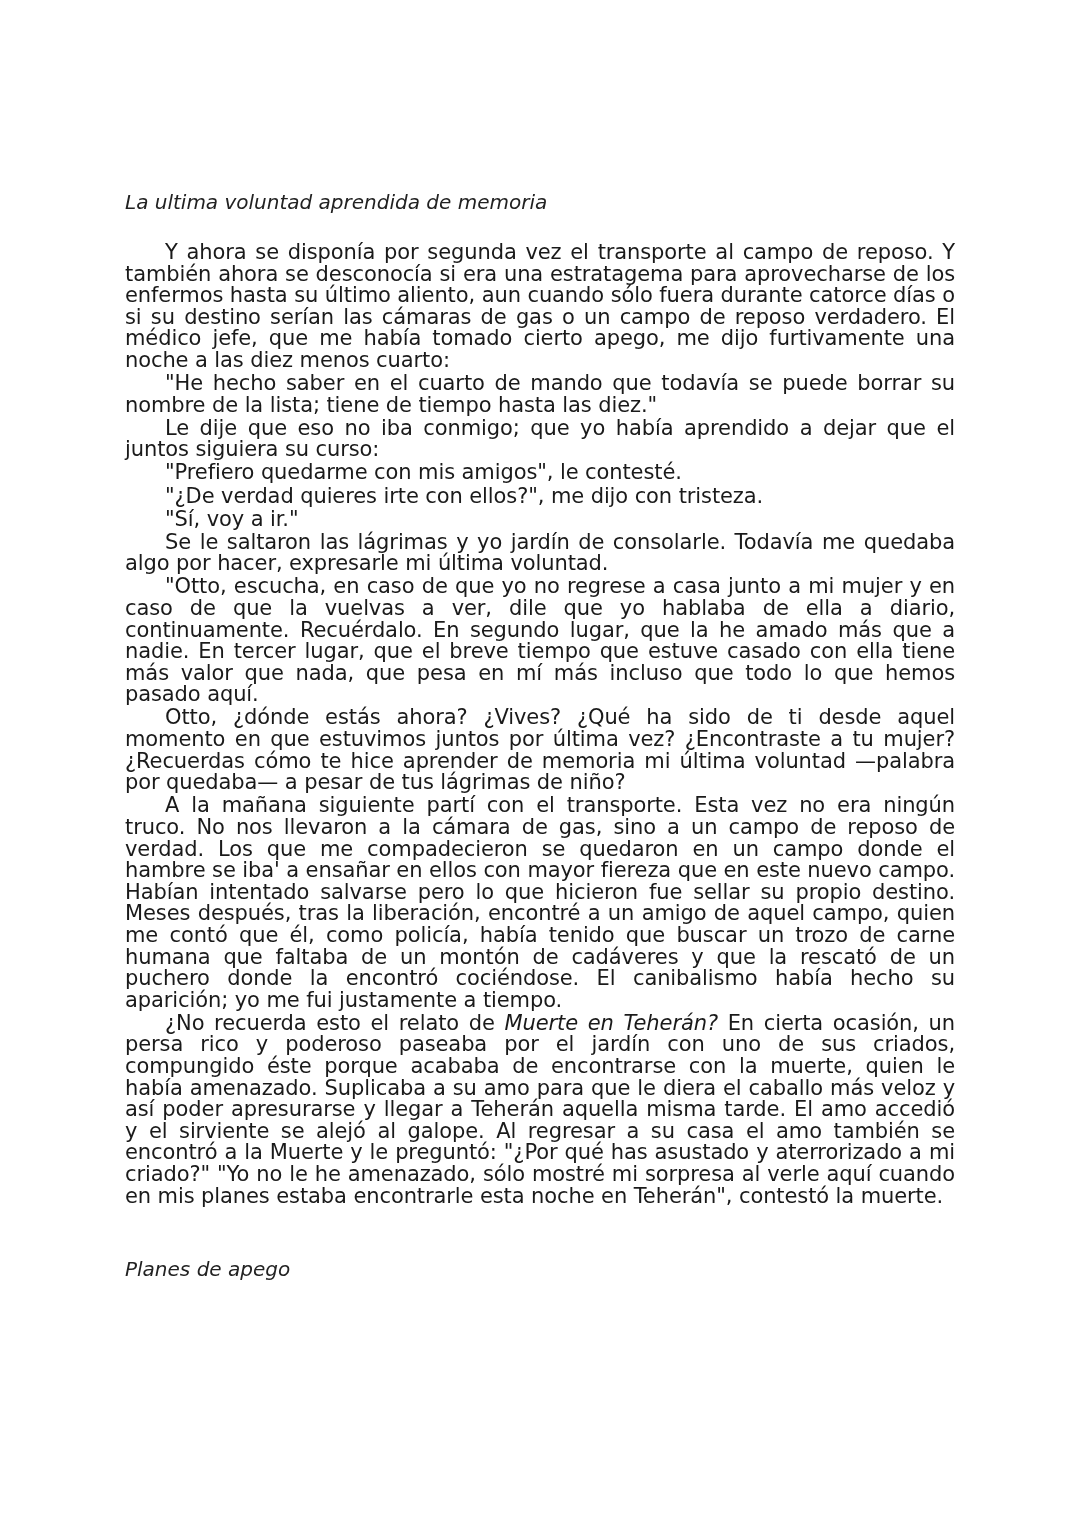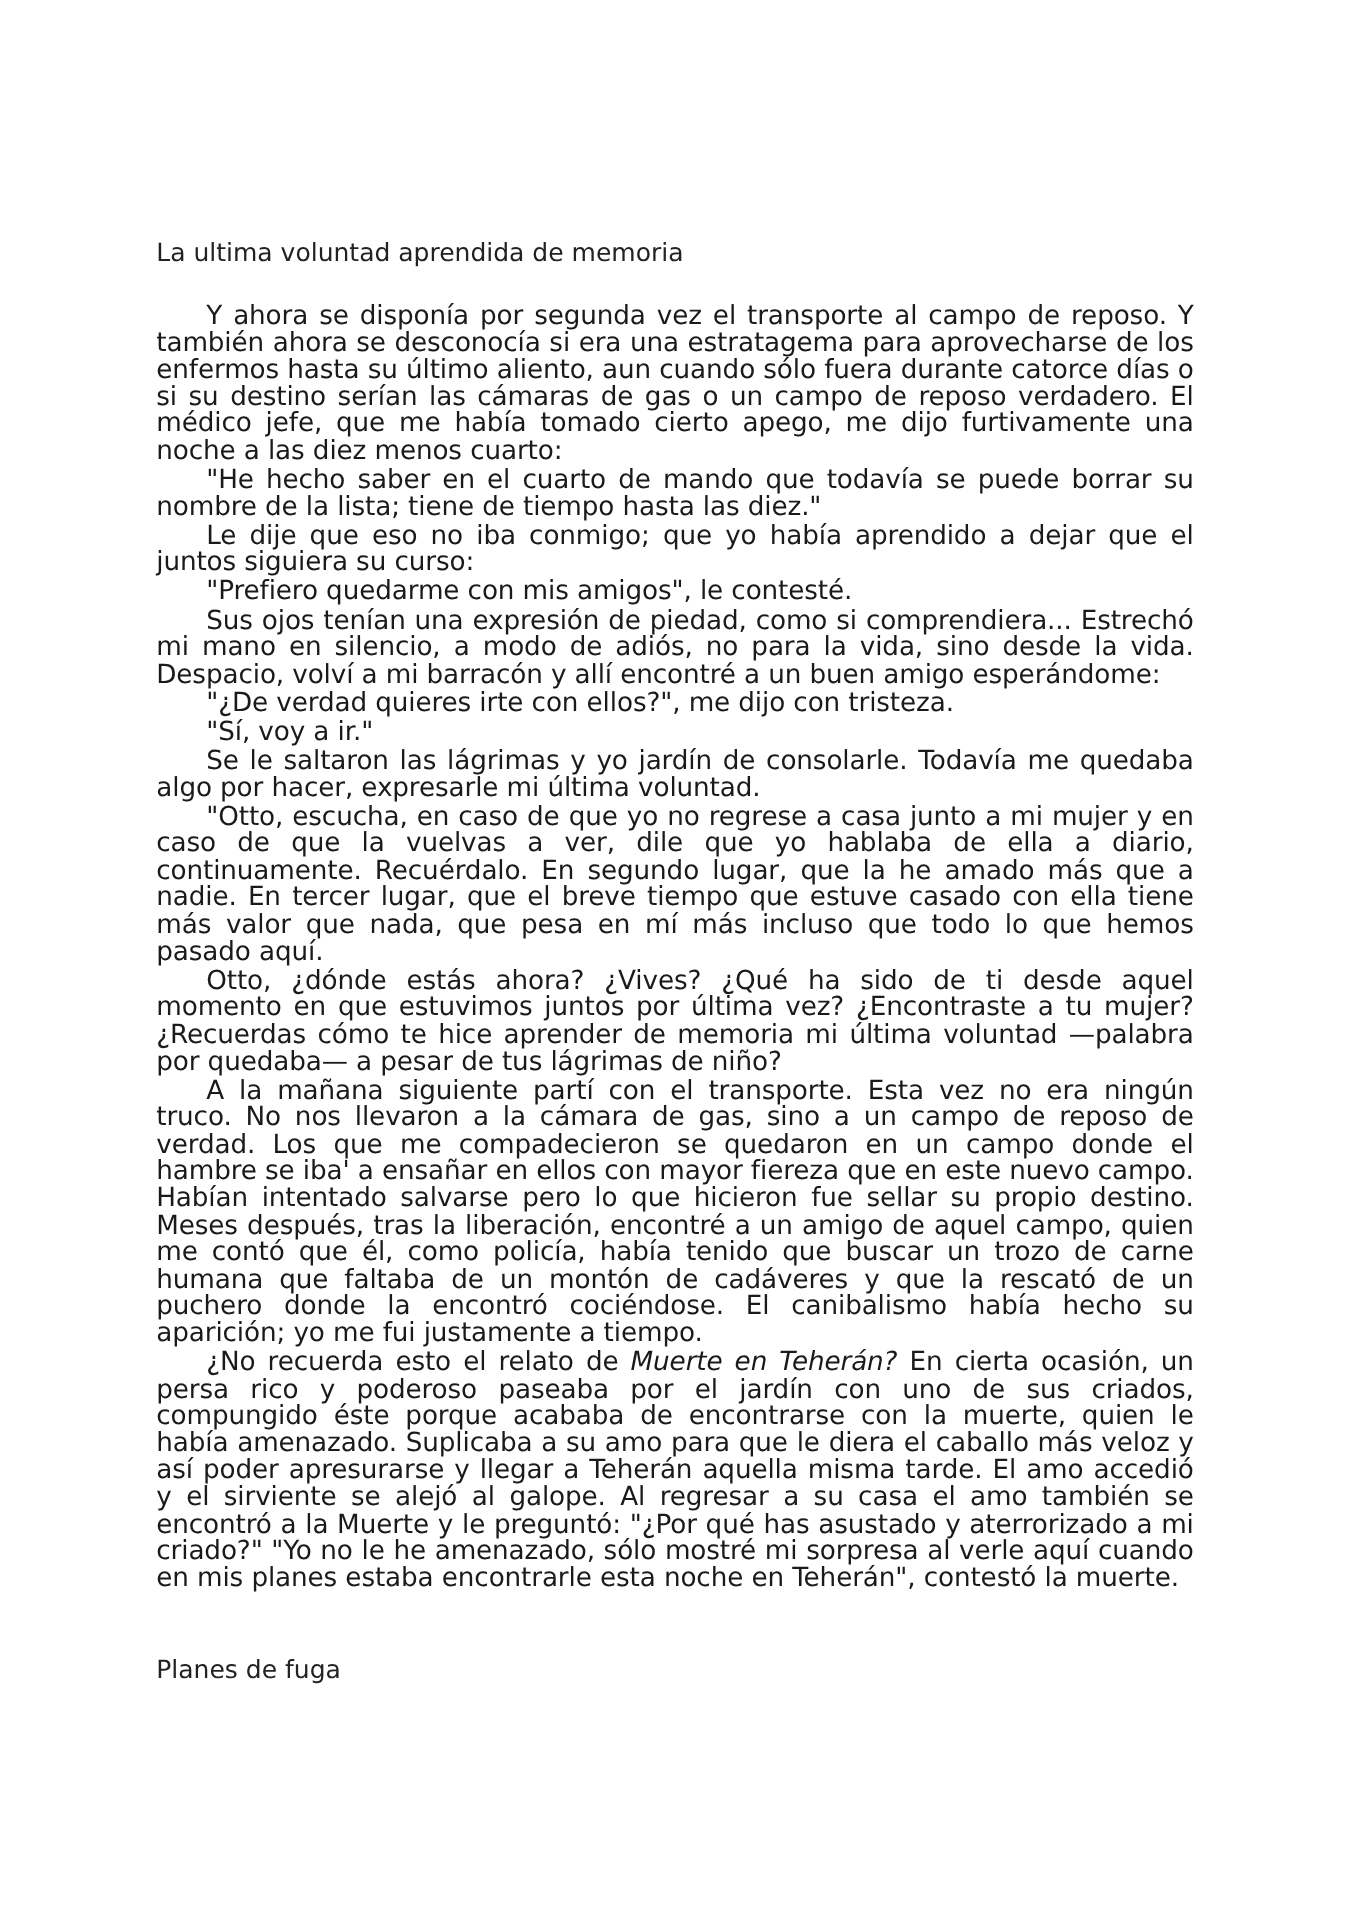--- a/index.html
+++ b/index.html
@@ -6,20 +6,21 @@
   body { width: 1080px; height: 1528px; position: relative; overflow: hidden; }
   .page {
     position: absolute;
     left: 125px;
     top: 187px;
     width: 830px;
     color: #1a1a1a;
     font-family: "DejaVu Sans", sans-serif;
   }
   .heading {
+    font-style: italic;
     font-size: 20px;
     line-height: 30px;
     margin: 0;
     font-weight: normal;
     color: #222;
   }
   .heading.first { margin-bottom: 25px; }
   .heading.second { margin-top: 47px; margin-bottom: 25px; }
   .para {
     font-size: 21px;
@@ -34,23 +35,22 @@
 </head>
 <body>
 
 <div class="page">
   <h2 class="heading first">La ultima voluntad aprendida de memoria</h2>
 
   <p class="para">Y ahora se disponía por segunda vez el transporte al campo de reposo. Y también ahora se desconocía si era una estratagema para aprovecharse de los enfermos hasta su último aliento, aun cuando sólo fuera durante catorce días o si su destino serían las cámaras de gas o un campo de reposo verdadero. El médico jefe, que me había tomado cierto apego, me dijo furtivamente una noche a las diez menos cuarto:</p>
   <p class="para">"He hecho saber en el cuarto de mando que todavía se puede borrar su nombre de la lista; tiene de tiempo hasta las diez."</p>
   <p class="para">Le dije que eso no iba conmigo; que yo había aprendido a dejar que el juntos siguiera su curso:</p>
   <p class="para">"Prefiero quedarme con mis amigos", le contesté.</p>
-  <p class="para">Sus ojos tenían una expresión de piedad, como si comprendiera... Estrechó mi mano en silencio, a modo de adiós, no para la vida, sino desde la vida. Despacio, volví a mi barracón y allí encontré a un buen amigo esperándome:</p>
   <p class="para">"¿De verdad quieres irte con ellos?", me dijo con tristeza.</p>
   <p class="para">"Sí, voy a ir."</p>
   <p class="para">Se le saltaron las lágrimas y yo jardín de consolarle. Todavía me quedaba algo por hacer, expresarle mi última voluntad.</p>
   <p class="para">"Otto, escucha, en caso de que yo no regrese a casa junto a mi mujer y en caso de que la vuelvas a ver, dile que yo hablaba de ella a diario, continuamente. Recuérdalo. En segundo lugar, que la he amado más que a nadie. En tercer lugar, que el breve tiempo que estuve casado con ella tiene más valor que nada, que pesa en mí más incluso que todo lo que hemos pasado aquí.</p>
   <p class="para">Otto, ¿dónde estás ahora? ¿Vives? ¿Qué ha sido de ti desde aquel momento en que estuvimos juntos por última vez? ¿Encontraste a tu mujer? ¿Recuerdas cómo te hice aprender de memoria mi última voluntad —palabra por quedaba— a pesar de tus lágrimas de niño?</p>
   <p class="para">A la mañana siguiente partí con el transporte. Esta vez no era ningún truco. No nos llevaron a la cámara de gas, sino a un campo de reposo de verdad. Los que me compadecieron se quedaron en un campo donde el hambre se iba' a ensañar en ellos con mayor fiereza que en este nuevo campo. Habían intentado salvarse pero lo que hicieron fue sellar su propio destino. Meses después, tras la liberación, encontré a un amigo de aquel campo, quien me contó que él, como policía, había tenido que buscar un trozo de carne humana que faltaba de un montón de cadáveres y que la rescató de un puchero donde la encontró cociéndose. El canibalismo había hecho su aparición; yo me fui justamente a tiempo.</p>
   <p class="para"><span>¿No recuerda esto el relato de </span><span class="ital">Muerte en Teherán?</span><span> En cierta ocasión, un persa rico y poderoso paseaba por el jardín con uno de sus criados, compungido éste porque acababa de encontrarse con la muerte, quien le había amenazado. Suplicaba a su amo para que le diera el caballo más veloz y así poder apresurarse y llegar a Teherán aquella misma tarde. El amo accedió y el sirviente se alejó al galope. Al regresar a su casa el amo también se encontró a la Muerte y le preguntó: "¿Por qué has asustado y aterrorizado a mi criado?" "Yo no le he amenazado, sólo mostré mi sorpresa al verle aquí cuando en mis planes estaba encontrarle esta noche en Teherán", contestó la muerte.</span></p>
 
-  <h2 class="heading second">Planes de fuga</h2>
+  <h2 class="heading second">Planes de apego</h2>
 </div>
 
 </body></html>

